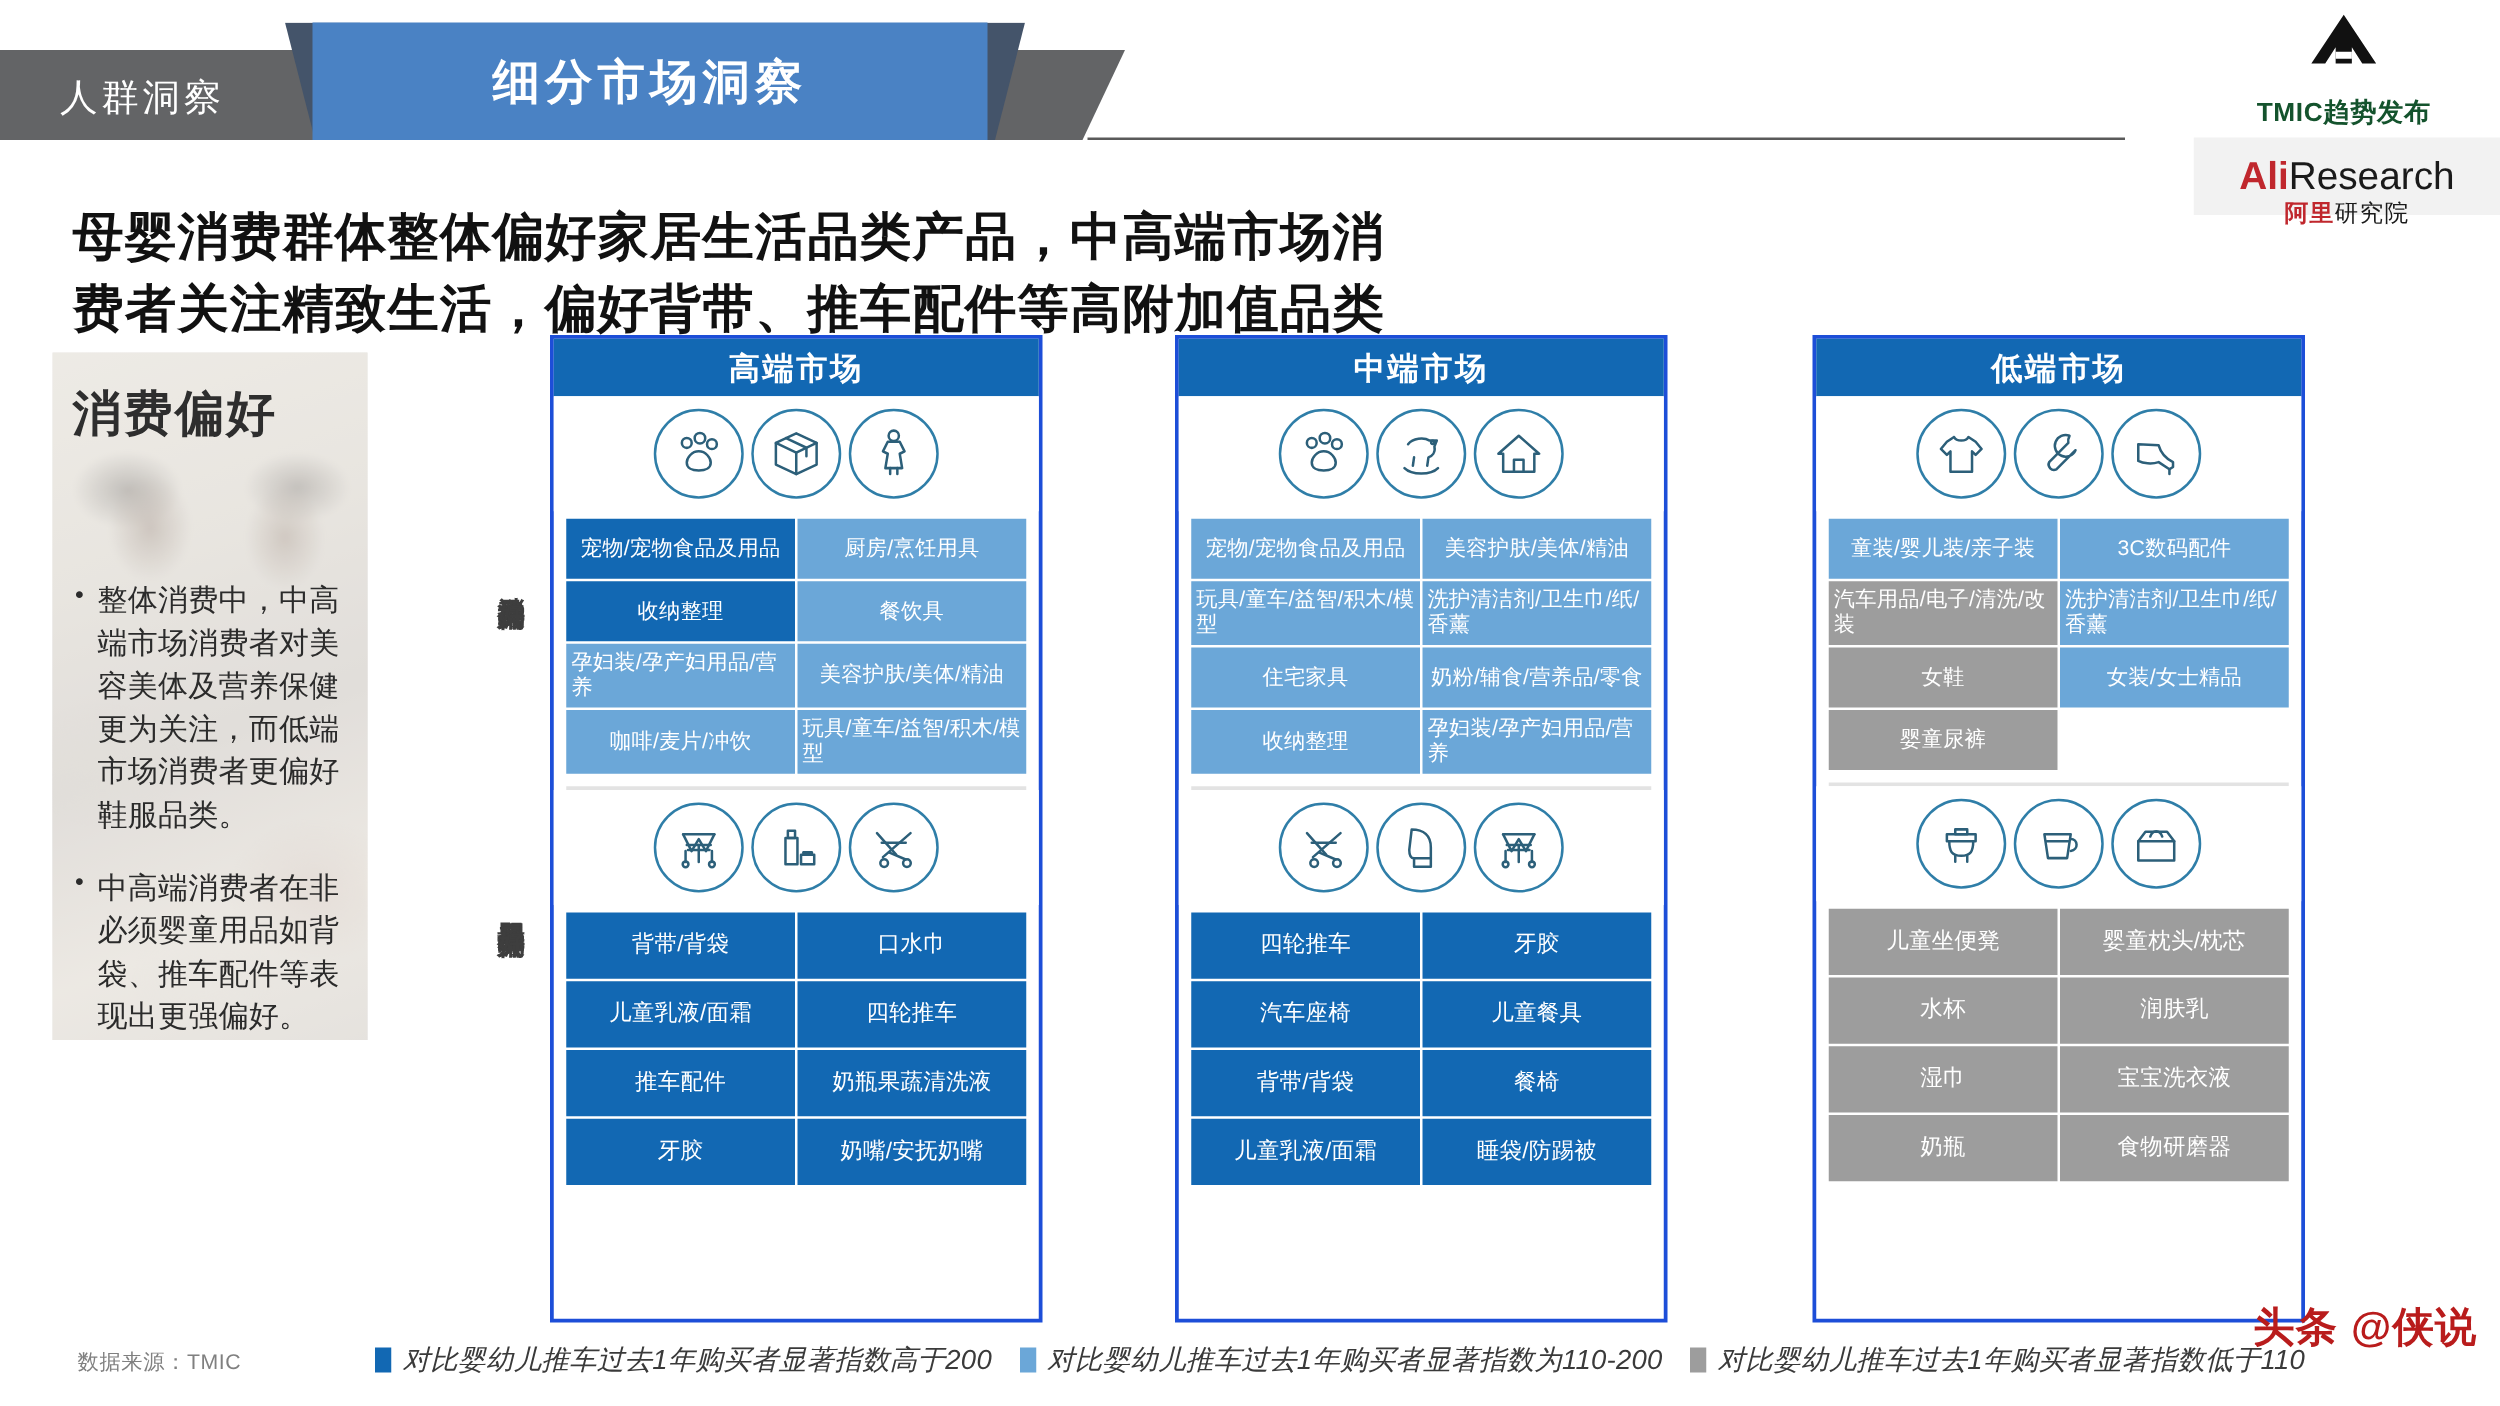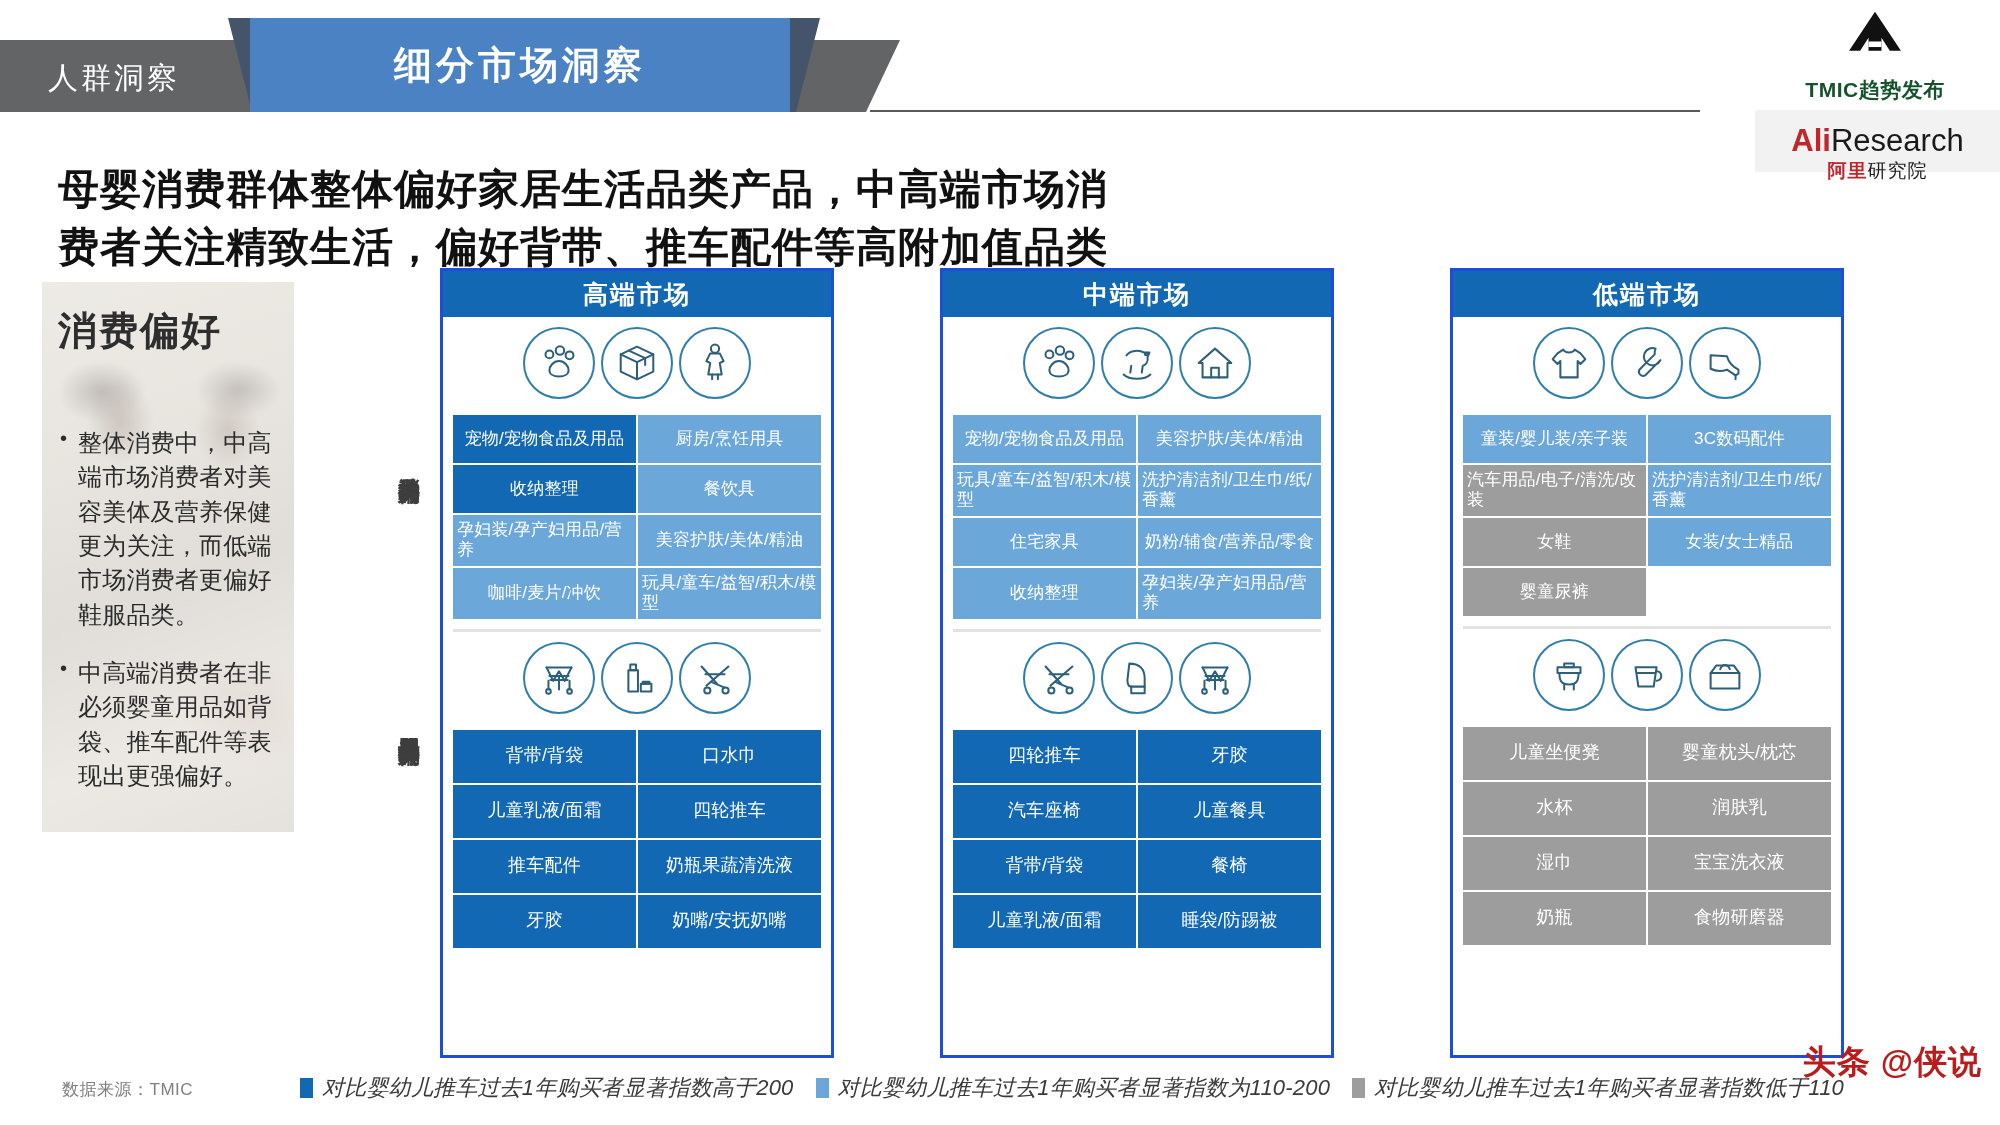--- a/index.html
+++ b/index.html
@@ -89,21 +89,21 @@
       radial-gradient(ellipse 90px 70px at 40px 330px, rgba(210,205,198,.6) 0%, rgba(210,205,198,0) 70%),
       radial-gradient(ellipse 100px 80px at 210px 430px, rgba(200,178,168,.45) 0%, rgba(200,178,168,0) 70%),
       radial-gradient(ellipse 80px 60px at 120px 500px, rgba(226,222,216,.5) 0%, rgba(226,222,216,0) 70%);
     filter: blur(1.5px);
   }
   .leftpanel::after {
     content: ""; position: absolute; inset: 0; background: rgba(242,240,236,.52);
   }
   .lp-inner { position: relative; z-index: 3; padding: 22px 14px 0 16px; }
   .lp-head { font-size: 39px; font-weight: bold; color: #2e2e2e; letter-spacing: 2px; }
-  .lp-bullets { margin-top: 68px; }
+  .lp-bullets { margin-top: 106px; }
   .lp-bullet {
     position: relative; padding-left: 20px; margin-bottom: 24px;
     font-size: 24px; line-height: 1.43; color: #2b2b2b; letter-spacing: 0.2px;
   }
   .lp-bullet::before {
     content: "\2022"; position: absolute; left: 2px; top: -2px; font-size: 20px; color: #2b2b2b;
   }
 
   
   .vlabel {

